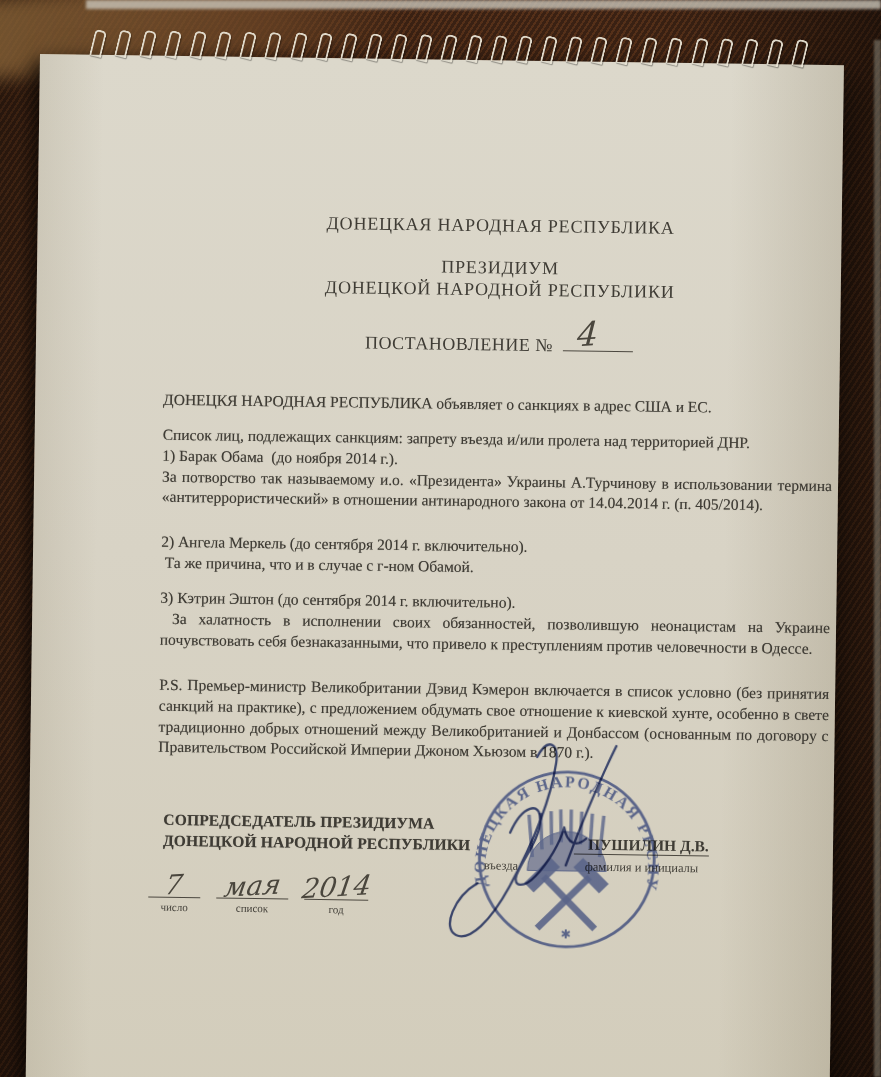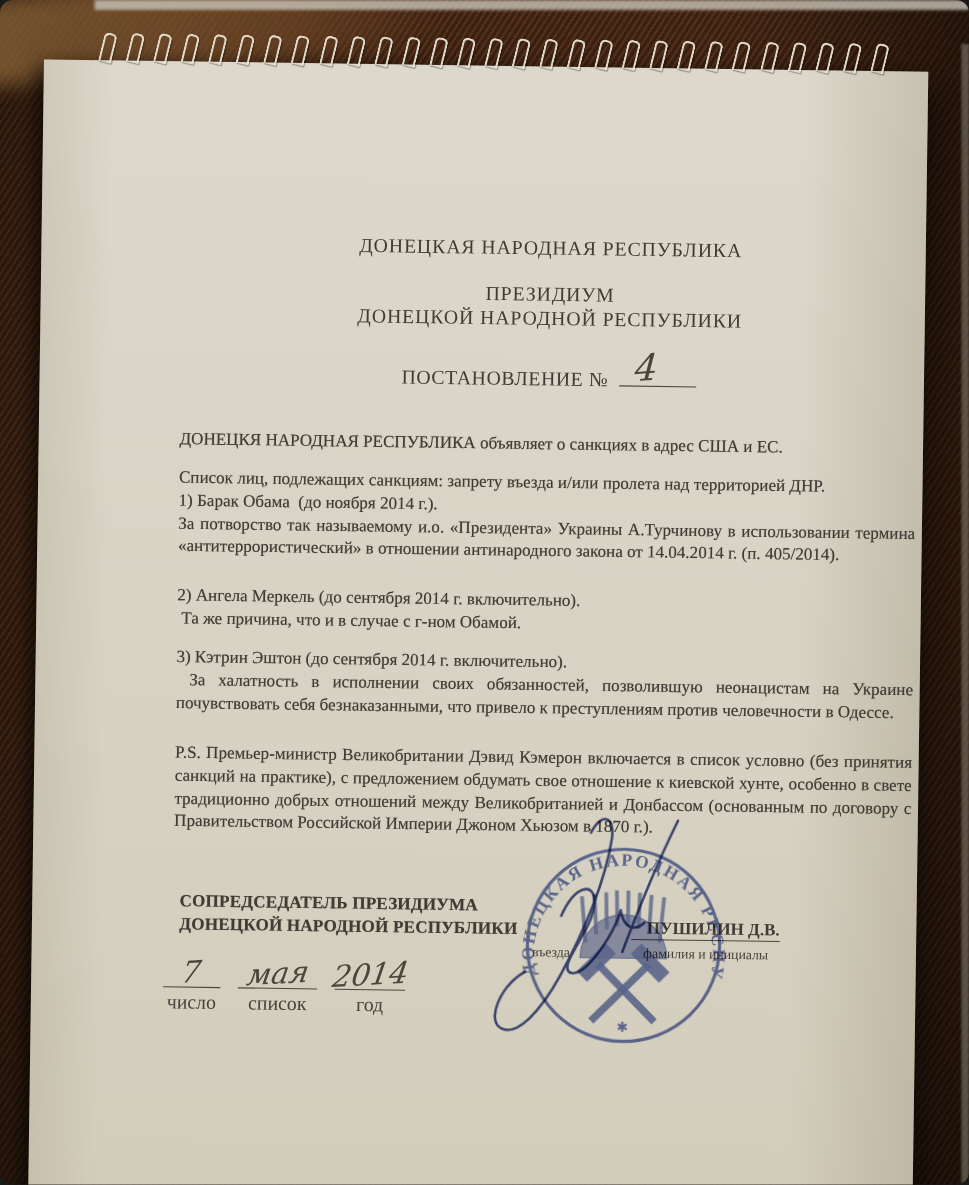--- a/index.html
+++ b/index.html
@@ -3,21 +3,20 @@
 <meta charset="utf-8">
 <style>
   html,body { margin:0; padding:0; background:#1a1a1a; }
   .stage {
     position:relative; width:881px; height:1077px; overflow:hidden;
     background:
       radial-gradient(ellipse at 45% 40%, rgba(0,0,0,0) 55%, rgba(0,0,0,.38) 100%),
       linear-gradient(to right, rgba(0,0,0,.25), rgba(0,0,0,0) 18%, rgba(0,0,0,0) 78%, rgba(0,0,0,.3)),
       repeating-linear-gradient(123deg, #553019 0 2px, #3a2113 2px 5px);
     font-family:"Liberation Serif","DejaVu Serif",serif;
-    border-radius:12px;
   }
   .top-highlight {
     position:absolute; left:-30px; top:-18px; width:430px; height:80px;
     background:linear-gradient(100deg, #8f6a3c, #6b4526 70%, rgba(107,69,38,0));
     filter:blur(9px); opacity:.75; transform:rotate(-5deg);
   }
   .top-strip {
     position:absolute; left:86px; top:0; right:0; height:9px;
     background:#c9c4b8; opacity:.8; filter:blur(1.5px);
   }
@@ -61,21 +60,21 @@
     letter-spacing:.2px; text-shadow:0 0 .7px rgba(63,60,53,.55); }
   .sig-name { left:545px; top:20px; font-weight:bold; font-size:15.5px;
     padding-left:14px; border-bottom:1.6px solid #4c4840; }
   .caption { font-size:12.5px; color:#45423b; }
   .cap-sign { left:455px; top:44px; }
   .cap-name { left:556px; top:44px; }
   .date-row { left:120px; top:60px; display:flex; gap:16px; position:absolute; }
   .date-cell { display:flex; flex-direction:column; align-items:center; }
   .date-hand { font-size:27px; line-height:30px; transform:rotate(-4deg) skewX(-12deg); }
   .date-line { border-bottom:1.6px solid #4c4840; align-self:stretch; margin-top:-3px; }
-  .date-label { margin-top:3px; font-size:18px; }
+  .date-label { margin-top:3px; font-size:11px; }
   .stamp-svg { left:442px; top:702px; width:192px; height:192px;
     opacity:.82; filter:blur(.35px); mix-blend-mode:multiply; }
   .sign-svg { left:385px; top:674px; width:262px; height:220px;
     opacity:.88; filter:blur(.25px); mix-blend-mode:multiply; }
 </style>
 </head>
 <body>
 
 <div class="stage">
   <div class="top-highlight"></div>

